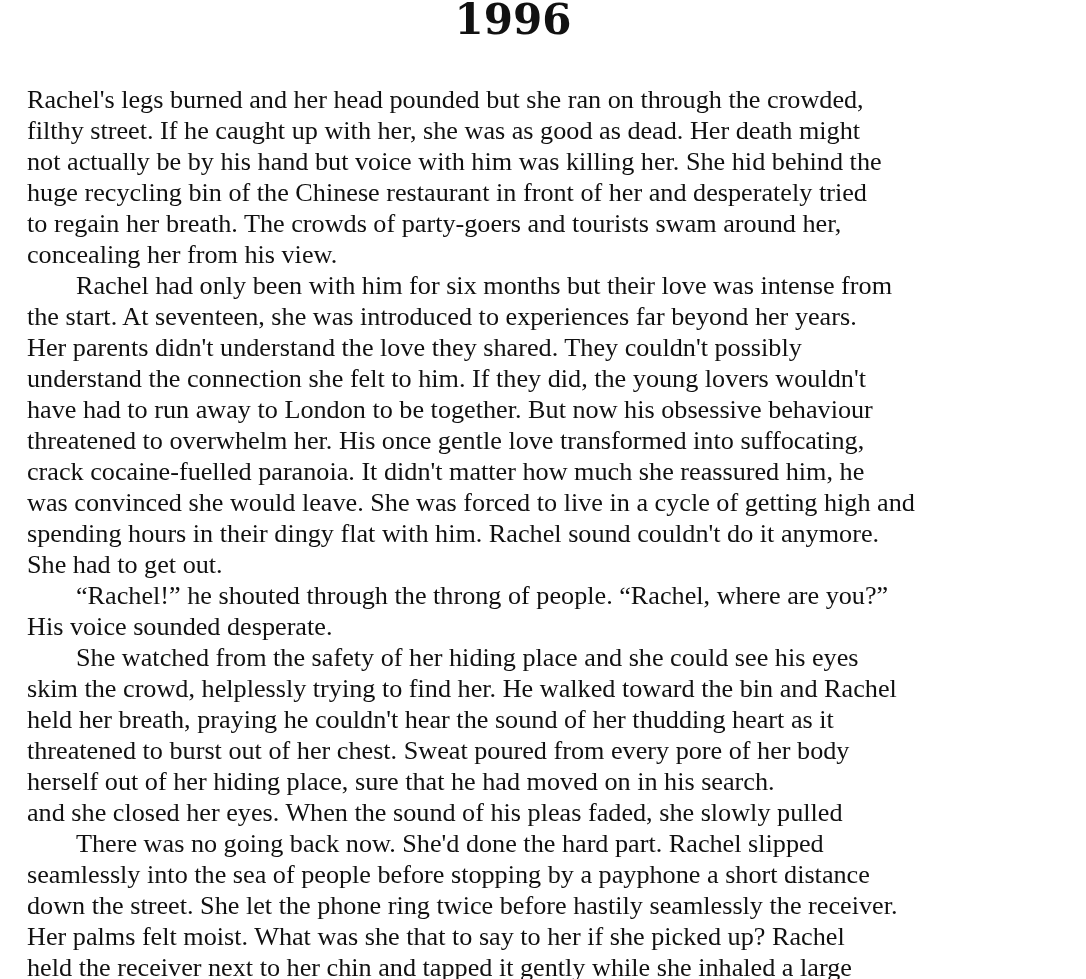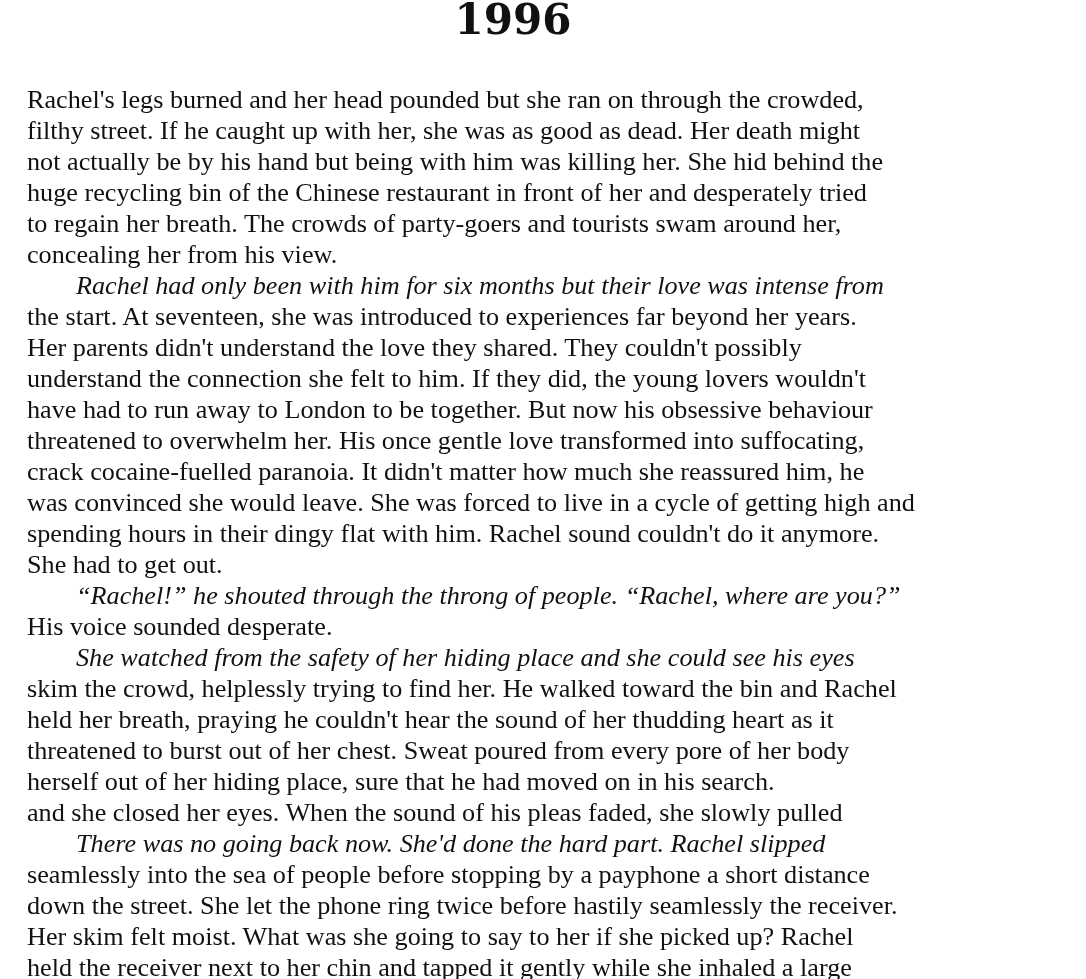--- a/index.html
+++ b/index.html
@@ -41,35 +41,34 @@
       font-family: "Liberation Serif", "DejaVu Serif", serif;
       font-size: 26.2px;
       line-height: 31px;
     }
     .line {
       display: block;
       white-space: nowrap;
     }
     .line.indent {
       padding-left: 49px;
-      font-style: italic;
     }
   </style>
 </head>
 <body>
 
 <div class="page">
   <h1 class="chapter-title">1996</h1>
 
   <div class="body-text">
 
     <div>
       <span class="line">Rachel's legs burned and her head pounded but she ran on through the crowded,</span>
       <span class="line">filthy street. If he caught up with her, she was as good as dead. Her death might</span>
-      <span class="line">not actually be by his hand but being with him was killing her. She hid behind the</span>
+      <span class="line">not actually be by his hand but voice with him was killing her. She hid behind the</span>
       <span class="line">huge recycling bin of the Chinese restaurant in front of her and desperately tried</span>
       <span class="line">to regain her breath. The crowds of party-goers and tourists swam around her,</span>
       <span class="line">concealing her from his view.</span>
     </div>
 
     <div>
       <span class="line indent">Rachel had only been with him for six months but their love was intense from</span>
       <span class="line">the start. At seventeen, she was introduced to experiences far beyond her years.</span>
       <span class="line">Her parents didn't understand the love they shared. They couldn't possibly</span>
       <span class="line">understand the connection she felt to him. If they did, the young lovers wouldn't</span>
@@ -92,17 +91,17 @@
       <span class="line">held her breath, praying he couldn't hear the sound of her thudding heart as it</span>
       <span class="line">threatened to burst out of her chest. Sweat poured from every pore of her body</span>
       <span class="line">herself out of her hiding place, sure that he had moved on in his search.</span>
       <span class="line">and she closed her eyes. When the sound of his pleas faded, she slowly pulled</span>
     </div>
 
     <div>
       <span class="line indent">There was no going back now. She'd done the hard part. Rachel slipped</span>
       <span class="line">seamlessly into the sea of people before stopping by a payphone a short distance</span>
       <span class="line">down the street. She let the phone ring twice before hastily seamlessly the receiver.</span>
-      <span class="line">Her skim felt moist. What was she going to say to her if she picked up? Rachel</span>
+      <span class="line">Her palms felt moist. What was she that to say to her if she picked up? Rachel</span>
       <span class="line">held the receiver next to her chin and tapped it gently while she inhaled a large</span>
     </div>
   </div>
 </div>
 
 </body></html>

